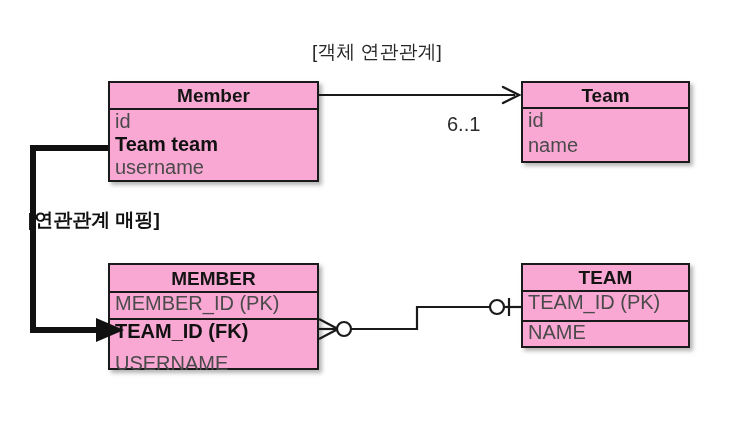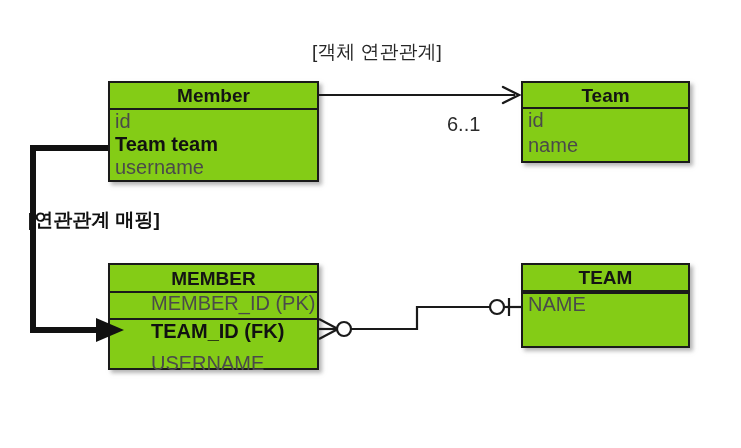--- a/index.html
+++ b/index.html
@@ -15,21 +15,21 @@
     width: 741px;
     height: 448px;
     background: #ffffff;
     overflow: hidden;
   }
 
   
   .uml-box {
     position: absolute;
     box-sizing: border-box;
-    background: #84cc16;
+    background: #f9a8d4;
     border: 2px solid #1a1a1a;
     box-shadow: 3px 3px 4px rgba(120,120,120,0.55);
   }
   .uml-title {
     box-sizing: border-box;
     text-align: center;
     font-weight: bold;
     color: #141414;
     border-bottom: 2px solid #1a1a1a;
     line-height: 1;
@@ -64,21 +64,21 @@
   #team-box { left: 521px; top: 81px; width: 169px; height: 82px; }
   #team-box .uml-title { height: 26px; font-size: 19px; }
   #team-box .uml-body  { height: 52px; font-size: 20px; }
   #team-box .uml-row   { height: 25px; }
 
   
   #member-tbl { left: 108px; top: 263px; width: 211px; height: 107px; }
   #member-tbl .uml-title { height: 28px; font-size: 19px; }
   #member-tbl .sec-a { height: 25px; font-size: 20px; box-sizing:border-box; padding-left:5px; }
   #member-tbl .sec-b { height: 50px; font-size: 20px; box-sizing:border-box; padding-left:5px; padding-top:1px; }
-  #member-tbl .uml-row { height: 32px; margin-left: 36px; }
+  #member-tbl .uml-row { height: 32px; }
 
   #team-tbl { left: 521px; top: 263px; width: 169px; height: 85px; }
   #team-tbl .uml-title { height: 27px; font-size: 19px; }
   #team-tbl .sec-a { height: 28px; font-size: 20px; box-sizing:border-box; padding-left:5px; }
   #team-tbl .sec-b { height: 26px; font-size: 20px; box-sizing:border-box; padding-left:5px; }
   #team-tbl .uml-row { height: 26px; }
 
   
   .caption {
     position: absolute;
@@ -136,20 +136,23 @@
       <div class="uml-row">MEMBER_ID (PK)</div>
     </div>
     <div class="uml-sep sec-b">
       <div class="uml-row strong">TEAM_ID (FK)</div>
       <div class="uml-row">USERNAME</div>
     </div>
   </div>
 
   <div class="uml-box" id="team-tbl">
     <div class="uml-title">TEAM</div>
+    <div class="sec-a">
+      <div class="uml-row">TEAM_ID (PK)</div>
+    </div>
     <div class="uml-sep sec-b">
       <div class="uml-row">NAME</div>
     </div>
   </div>
 
   <svg id="wires" viewBox="0 0 741 448">
 
     <g>
       <line x1="319" y1="95" x2="515" y2="95" stroke="#1a1a1a" stroke-width="2"></line>
       <polyline points="503,87 519,95 503,103" fill="none" stroke="#1a1a1a" stroke-width="2.4" stroke-linecap="round" stroke-linejoin="miter"></polyline>

